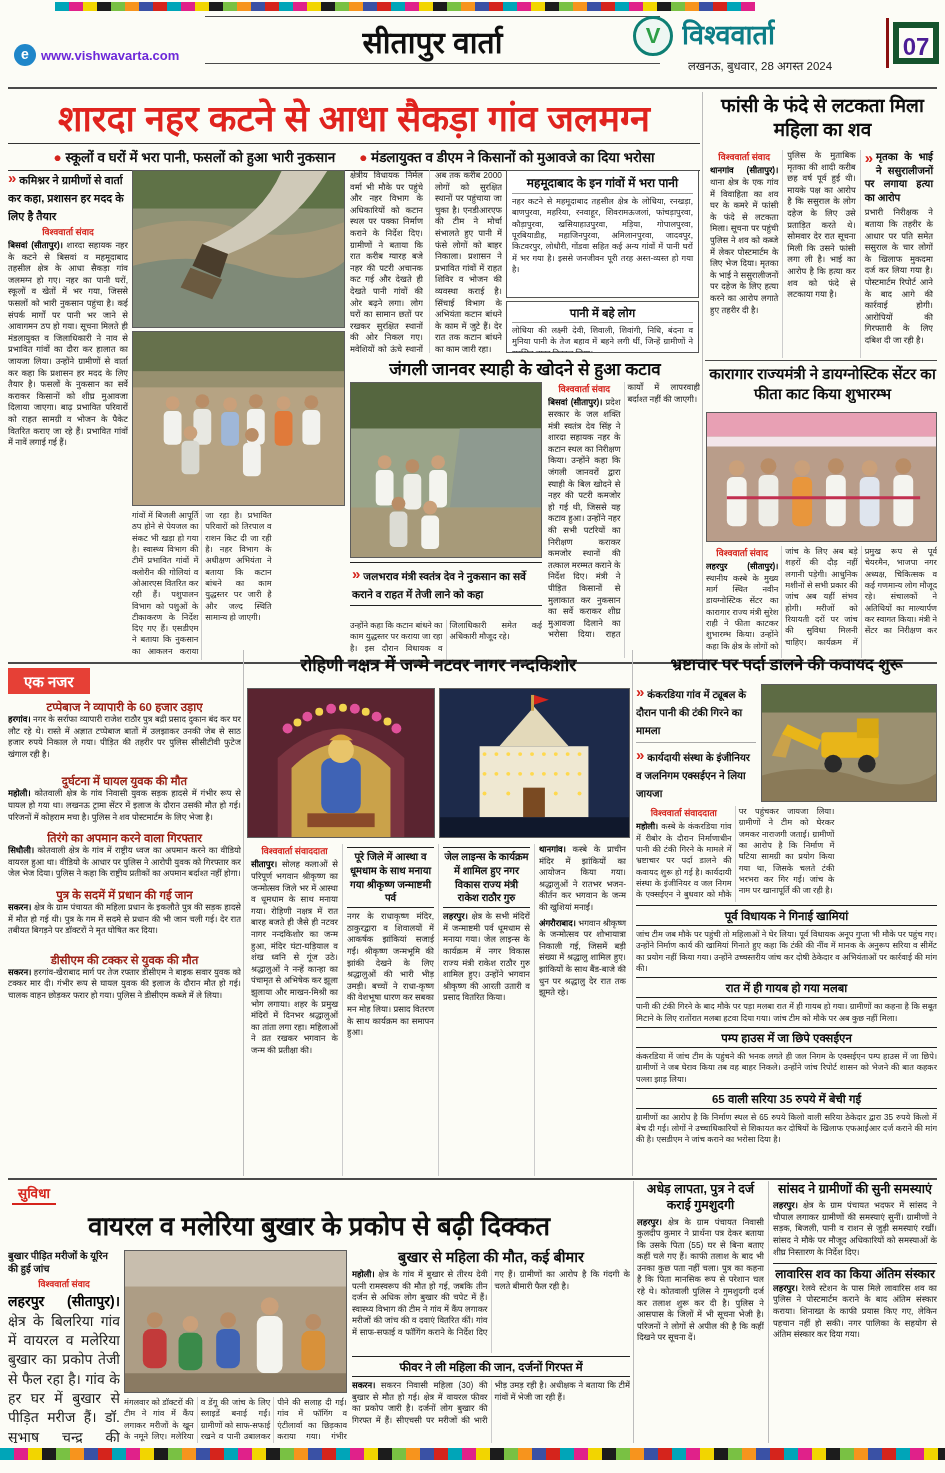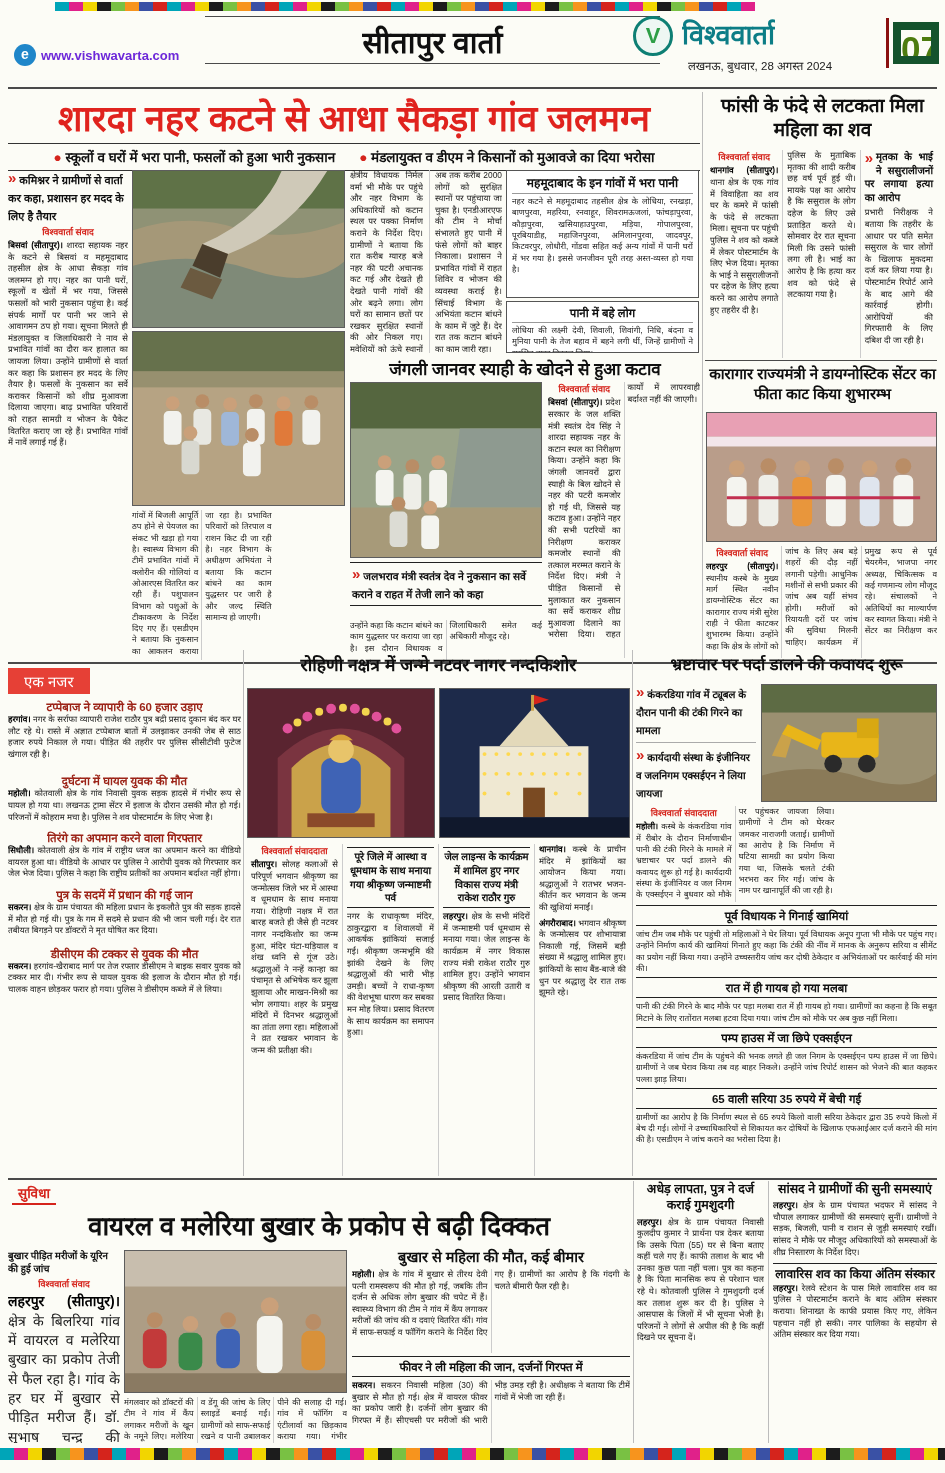--- a/index.html
+++ b/index.html
@@ -38,21 +38,21 @@
   <div class="abs hd" style="left:41px;top:48px;font-size:13px;color:#6d28d9">www.vishwavarta.com</div>
 
   <div class="abs hrl" style="left:205px;top:16px;width:455px;height:1px"></div>
   <div class="abs hd c" style="left:205px;top:21px;width:455px;font-size:30px">सीतापुर वार्ता</div>
   <div class="abs hrl" style="left:205px;top:63px;width:455px;height:1px"></div>
 
   <div class="abs" style="left:633px;top:16px;width:40px;height:40px;border-radius:50%;border:3px solid #0e7f74;background:#eef7f3;color:#2e9e46;font-weight:bold;font-size:22px;text-align:center;line-height:34px">V</div>
   <div class="abs hd" style="left:682px;top:15px;font-size:27px;color:#0c7d86">विश्ववार्ता</div>
   <div class="abs c" style="left:640px;top:58px;width:240px;font-size:11.5px;color:#222">लखनऊ, बुधवार, 28 अगस्त 2024</div>
   <div class="abs" style="left:886px;top:18px;width:3px;height:50px;background:#8a1010"></div>
-  <div class="abs hd c" style="left:893px;top:22px;width:46px;height:42px;border:8px solid #14532d;font-size:35px;line-height:38px;color:#4d7c0f">07</div>
+  <div class="abs hd c" style="left:893px;top:22px;width:46px;height:42px;border:6px solid #14532d;font-size:24px;line-height:38px;color:#4c1d95">07</div>
 
   <div class="abs hrl" style="left:8px;top:87px;width:929px;height:2px"></div>
 
   <div class="abs hd c n" style="left:8px;top:93px;width:692px;font-size:36px;color:#e0231e">शारदा नहर कटने से आधा सैकड़ा गांव जलमग्न</div>
   <div class="abs" style="left:8px;top:143px;width:692px;border-top:1.5px solid #333;border-bottom:1.5px solid #333;padding:4px 2px;display:flex;justify-content:center;gap:24px">
     <span class="hd n" style="font-size:13.5px"><span style="color:#d5241c">●</span> <span>स्कूलों व घरों में भरा पानी, फसलों को हुआ भारी नुकसान</span></span>
     <span class="hd n" style="font-size:13.5px"><span style="color:#d5241c">●</span> <span>मंडलायुक्त व डीएम ने किसानों को मुआवजे का दिया भरोसा</span></span>
   </div>
 
   <div class="abs vr" style="left:702px;top:92px;height:568px"></div>
@@ -176,34 +176,34 @@
     </g>
   </svg>
   <div class="abs bt cols3" style="left:706px;top:546px;width:231px;height:112px;font-size:8.2px">
     <div class="by">विश्ववार्ता संवाद</div>
     <span class="dl">लहरपुर (सीतापुर)।</span> <span>स्थानीय कस्बे के मुख्य मार्ग स्थित नवीन डायग्नोस्टिक सेंटर का कारागार राज्य मंत्री सुरेश राही ने फीता काटकर शुभारम्भ किया। उन्होंने कहा कि क्षेत्र के लोगों को जांच के लिए अब बड़े शहरों की दौड़ नहीं लगानी पड़ेगी। आधुनिक मशीनों से सभी प्रकार की जांच अब यहीं संभव होगी। मरीजों को रियायती दरों पर जांच की सुविधा मिलनी चाहिए। कार्यक्रम में प्रमुख रूप से पूर्व चेयरमैन, भाजपा नगर अध्यक्ष, चिकित्सक व कई गणमान्य लोग मौजूद रहे। संचालकों ने अतिथियों का माल्यार्पण कर स्वागत किया। मंत्री ने सेंटर का निरीक्षण कर व्यवस्थाओं की सराहना की।</span>
   </div>
 
   <div class="abs hrl" style="left:8px;top:662px;width:929px;height:1.5px"></div>
 
   <div class="abs" style="left:8px;top:668px;width:233px;height:508px">
-    <div style="display:inline-block;background:#e64036;color:#fff;font-weight:normal;font-size:15px;padding:3px 16px;margin-bottom:5px">एक नजर</div>
+    <div style="display:inline-block;background:#e64036;color:#fff;font-weight:bold;font-size:15px;padding:3px 16px;margin-bottom:5px">एक नजर</div>
     <div style="margin-bottom:13px">
       <div class="hd c" style="font-size:11.5px;color:#9c2418">टप्पेबाज ने व्यापारी के 60 हजार उड़ाए</div>
       <div class="bt"><span class="dl">हरगांव।</span> <span>नगर के सर्राफा व्यापारी राजेश राठौर पुत्र बद्री प्रसाद दुकान बंद कर घर लौट रहे थे। रास्ते में अज्ञात टप्पेबाज बातों में उलझाकर उनकी जेब से साठ हजार रुपये निकाल ले गया। पीड़ित की तहरीर पर पुलिस सीसीटीवी फुटेज खंगाल रही है।</span></div>
     </div>
     <div style="margin-bottom:7px">
       <div class="hd c" style="font-size:11.5px;color:#9c2418">दुर्घटना में घायल युवक की मौत</div>
       <div class="bt"><span class="dl">महोली।</span> <span>कोतवाली क्षेत्र के गांव निवासी युवक सड़क हादसे में गंभीर रूप से घायल हो गया था। लखनऊ ट्रामा सेंटर में इलाज के दौरान उसकी मौत हो गई। परिजनों में कोहराम मचा है। पुलिस ने शव पोस्टमार्टम के लिए भेजा है।</span></div>
     </div>
     <div style="margin-bottom:7px">
       <div class="hd c" style="font-size:11.5px;color:#9c2418">तिरंगे का अपमान करने वाला गिरफ्तार</div>
       <div class="bt"><span class="dl">सिधौली।</span> <span>कोतवाली क्षेत्र के गांव में राष्ट्रीय ध्वज का अपमान करने का वीडियो वायरल हुआ था। वीडियो के आधार पर पुलिस ने आरोपी युवक को गिरफ्तार कर जेल भेज दिया। पुलिस ने कहा कि राष्ट्रीय प्रतीकों का अपमान बर्दाश्त नहीं होगा।</span></div>
     </div>
-    <div style="margin-bottom:9px">
+    <div style="margin-bottom:15px">
       <div class="hd c" style="font-size:11.5px;color:#9c2418">पुत्र के सदमें में प्रधान की गई जान</div>
       <div class="bt"><span class="dl">सकरन।</span> <span>क्षेत्र के ग्राम पंचायत की महिला प्रधान के इकलौते पुत्र की सड़क हादसे में मौत हो गई थी। पुत्र के गम में सदमे से प्रधान की भी जान चली गई। देर रात तबीयत बिगड़ने पर डॉक्टरों ने मृत घोषित कर दिया।</span></div>
     </div>
     <div>
       <div class="hd c" style="font-size:11.5px;color:#9c2418">डीसीएम की टक्कर से युवक की मौत</div>
       <div class="bt"><span class="dl">सकरन।</span> <span>हरगांव-खैराबाद मार्ग पर तेज रफ्तार डीसीएम ने बाइक सवार युवक को टक्कर मार दी। गंभीर रूप से घायल युवक की इलाज के दौरान मौत हो गई। चालक वाहन छोड़कर फरार हो गया। पुलिस ने डीसीएम कब्जे में ले लिया।</span></div>
     </div>
   </div>
 
   <div class="abs vr" style="left:243px;top:650px;height:526px"></div>

